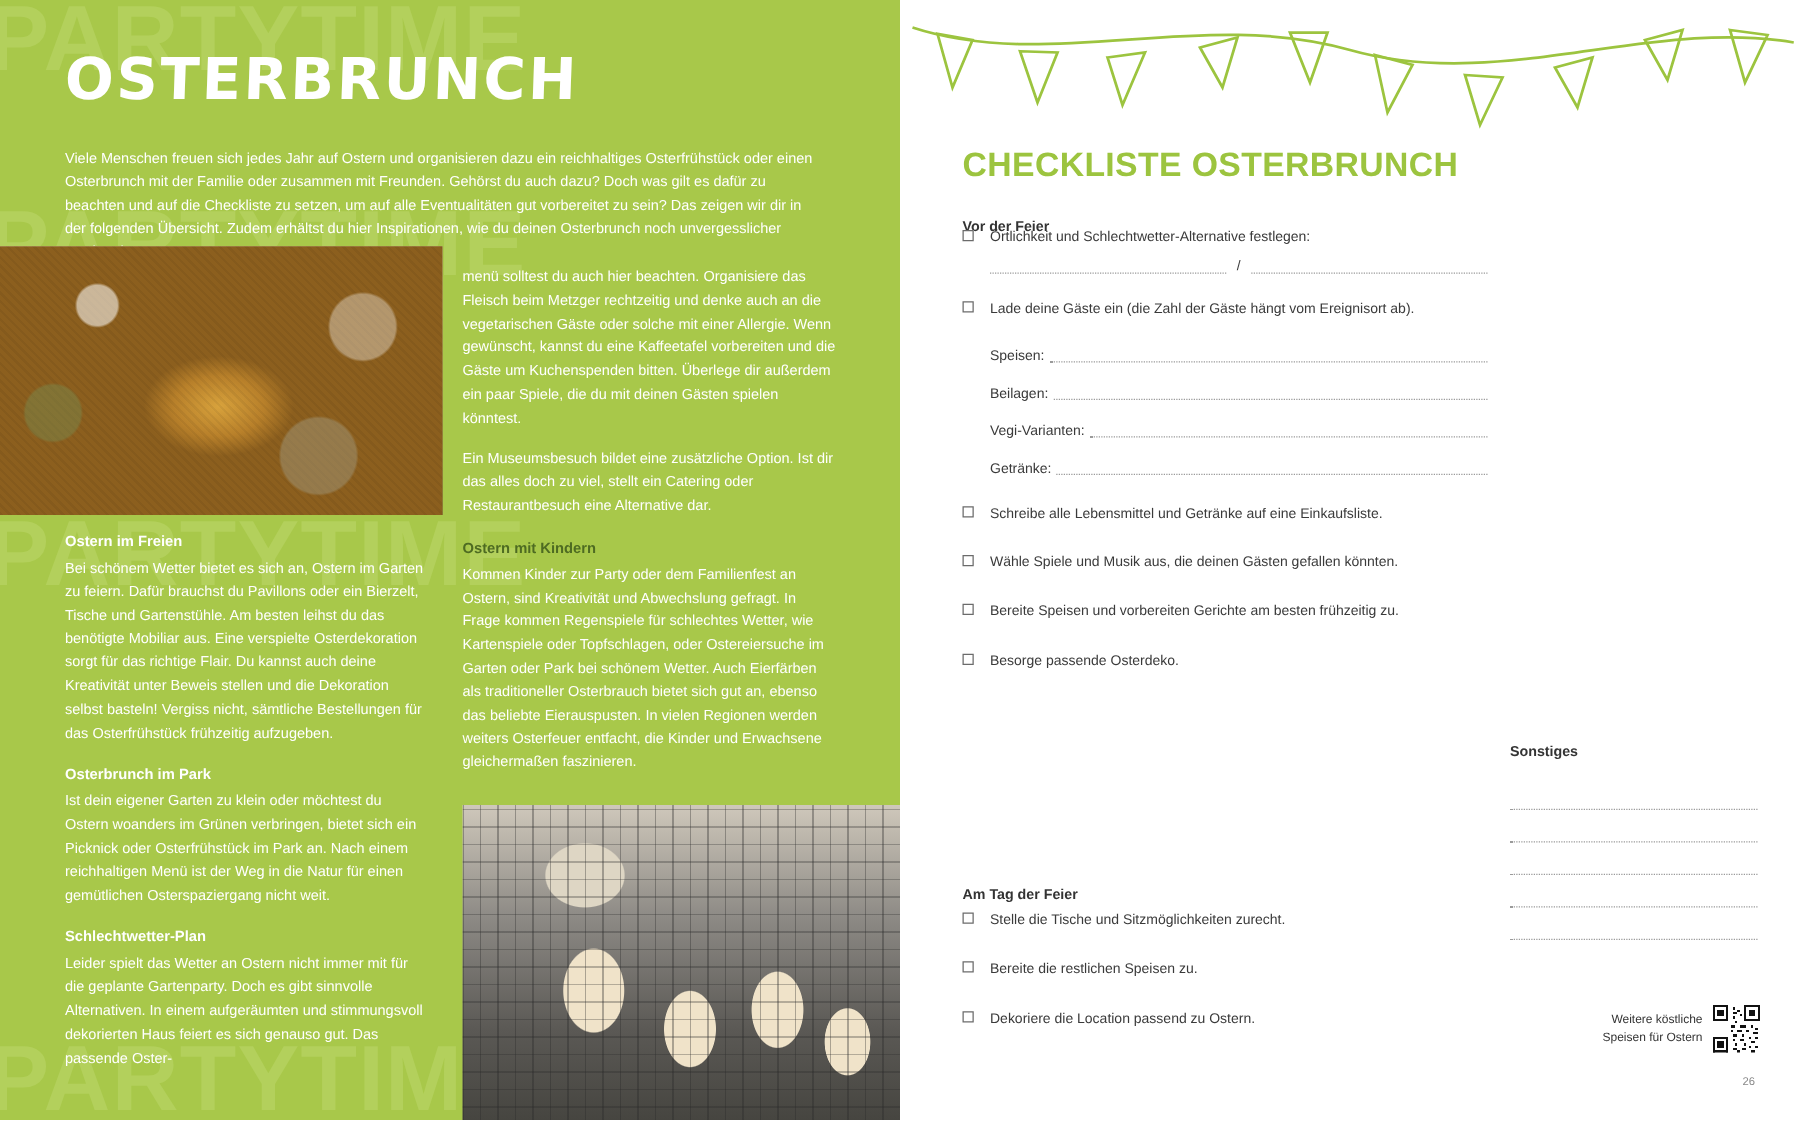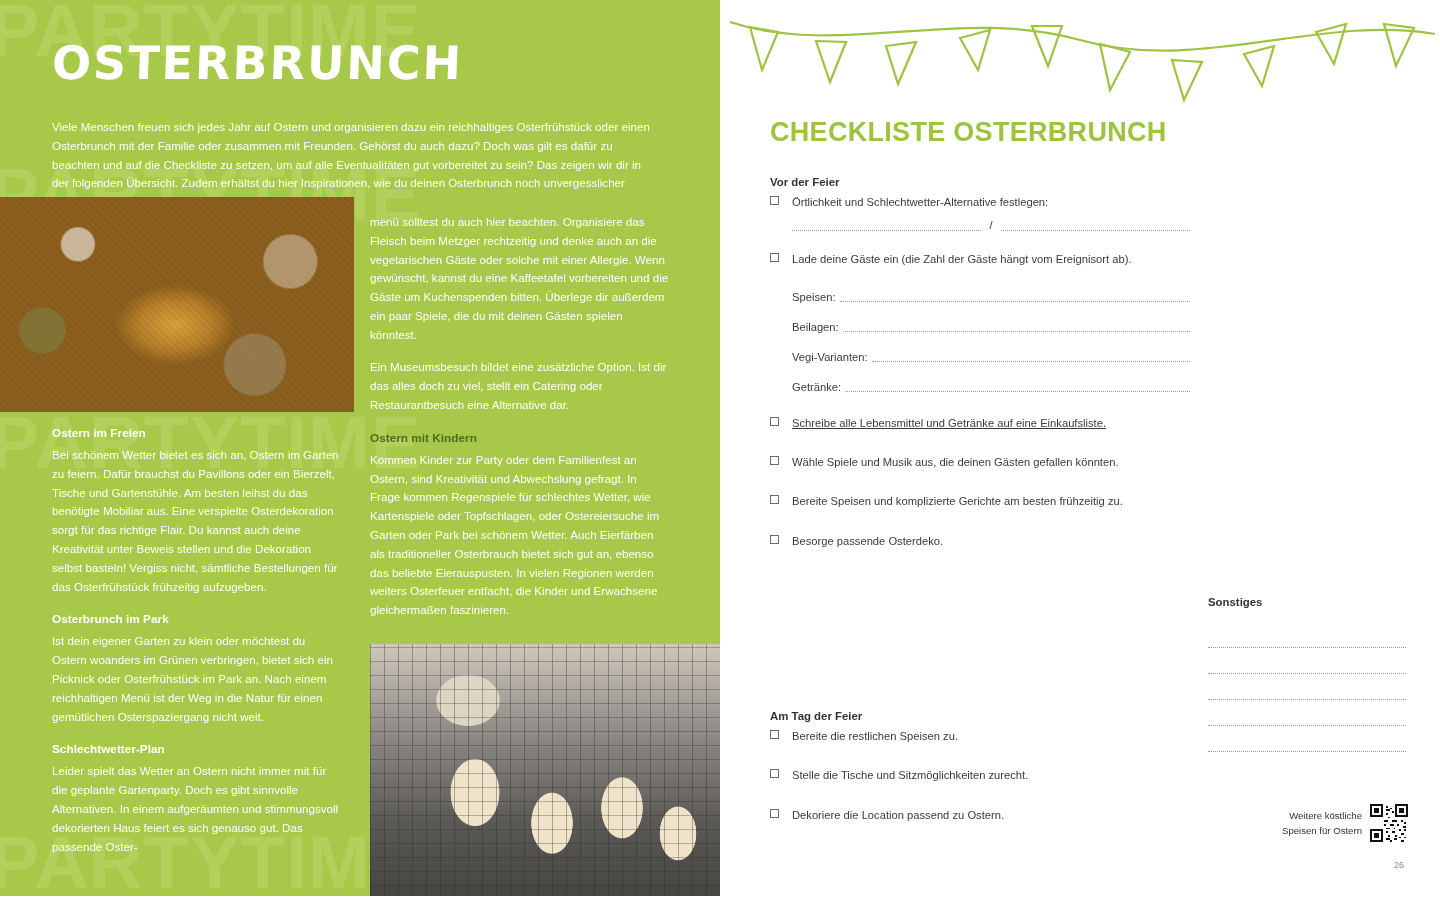--- a/index.html
+++ b/index.html
@@ -122,21 +122,21 @@
     font-weight:bold;
     color:#9cc43f;
     letter-spacing:.3px;
   }
   .sec-head {
     position:absolute;
     font-size:11.4px;
     font-weight:bold;
     color:#333;
   }
-  .chk-list { position:absolute; left:50px; top:194px; width:420px; }
+  .chk-list { position:absolute; left:50px; top:182px; width:420px; }
   .chk {
     position:relative;
     padding-left:22px;
     font-size:11.2px;
     line-height:1.55;
     color:#3a3a3a;
     margin-bottom:8px;
   }
   .box {
     position:absolute;
@@ -268,48 +268,48 @@
       </div>
       <div class="fieldrow">
         <span class="lbl">Vegi-Varianten:</span>
         <span class="ln"></span>
       </div>
       <div class="fieldrow" style="margin-bottom:22px;">
         <span class="lbl">Getränke:</span>
         <span class="ln"></span>
       </div>
 
-      <div class="chk" style="margin-bottom:22px;text-decoration:underline;">
+      <div class="chk" style="margin-bottom:22px;">
         <span class="box"></span>
         <span>Schreibe alle Lebensmittel und Getränke auf eine Einkaufsliste.</span>
       </div>
       <div class="chk" style="margin-bottom:22px;">
         <span class="box"></span>
         <span>Wähle Spiele und Musik aus, die deinen Gästen gefallen könnten.</span>
       </div>
       <div class="chk" style="margin-bottom:22px;">
         <span class="box"></span>
-        <span>Bereite Speisen und komplizierte Gerichte am besten frühzeitig zu.</span>
+        <span>Bereite Speisen und vorbereiten Gerichte am besten frühzeitig zu.</span>
       </div>
       <div class="chk" style="margin-bottom:22px;">
         <span class="box"></span>
         <span>Besorge passende Osterdeko.</span>
       </div>
     </div>
 
     <div class="sec-head" style="left:50px; top:710px;">Am Tag der Feier</div>
 
     <div class="chk-list" style="top:728px;">
       <div class="chk" style="margin-bottom:22px;">
         <span class="box"></span>
+        <span>Stelle die Tische und Sitzmöglichkeiten zurecht.</span>
+      </div>
+      <div class="chk" style="margin-bottom:22px;">
+        <span class="box"></span>
         <span>Bereite die restlichen Speisen zu.</span>
-      </div>
-      <div class="chk" style="margin-bottom:22px;">
-        <span class="box"></span>
-        <span>Stelle die Tische und Sitzmöglichkeiten zurecht.</span>
       </div>
       <div class="chk">
         <span class="box"></span>
         <span>Dekoriere die Location passend zu Ostern.</span>
       </div>
     </div>
 
 
     <div class="side" style="top:596px;">
       <div class="h">Sonstiges</div>

